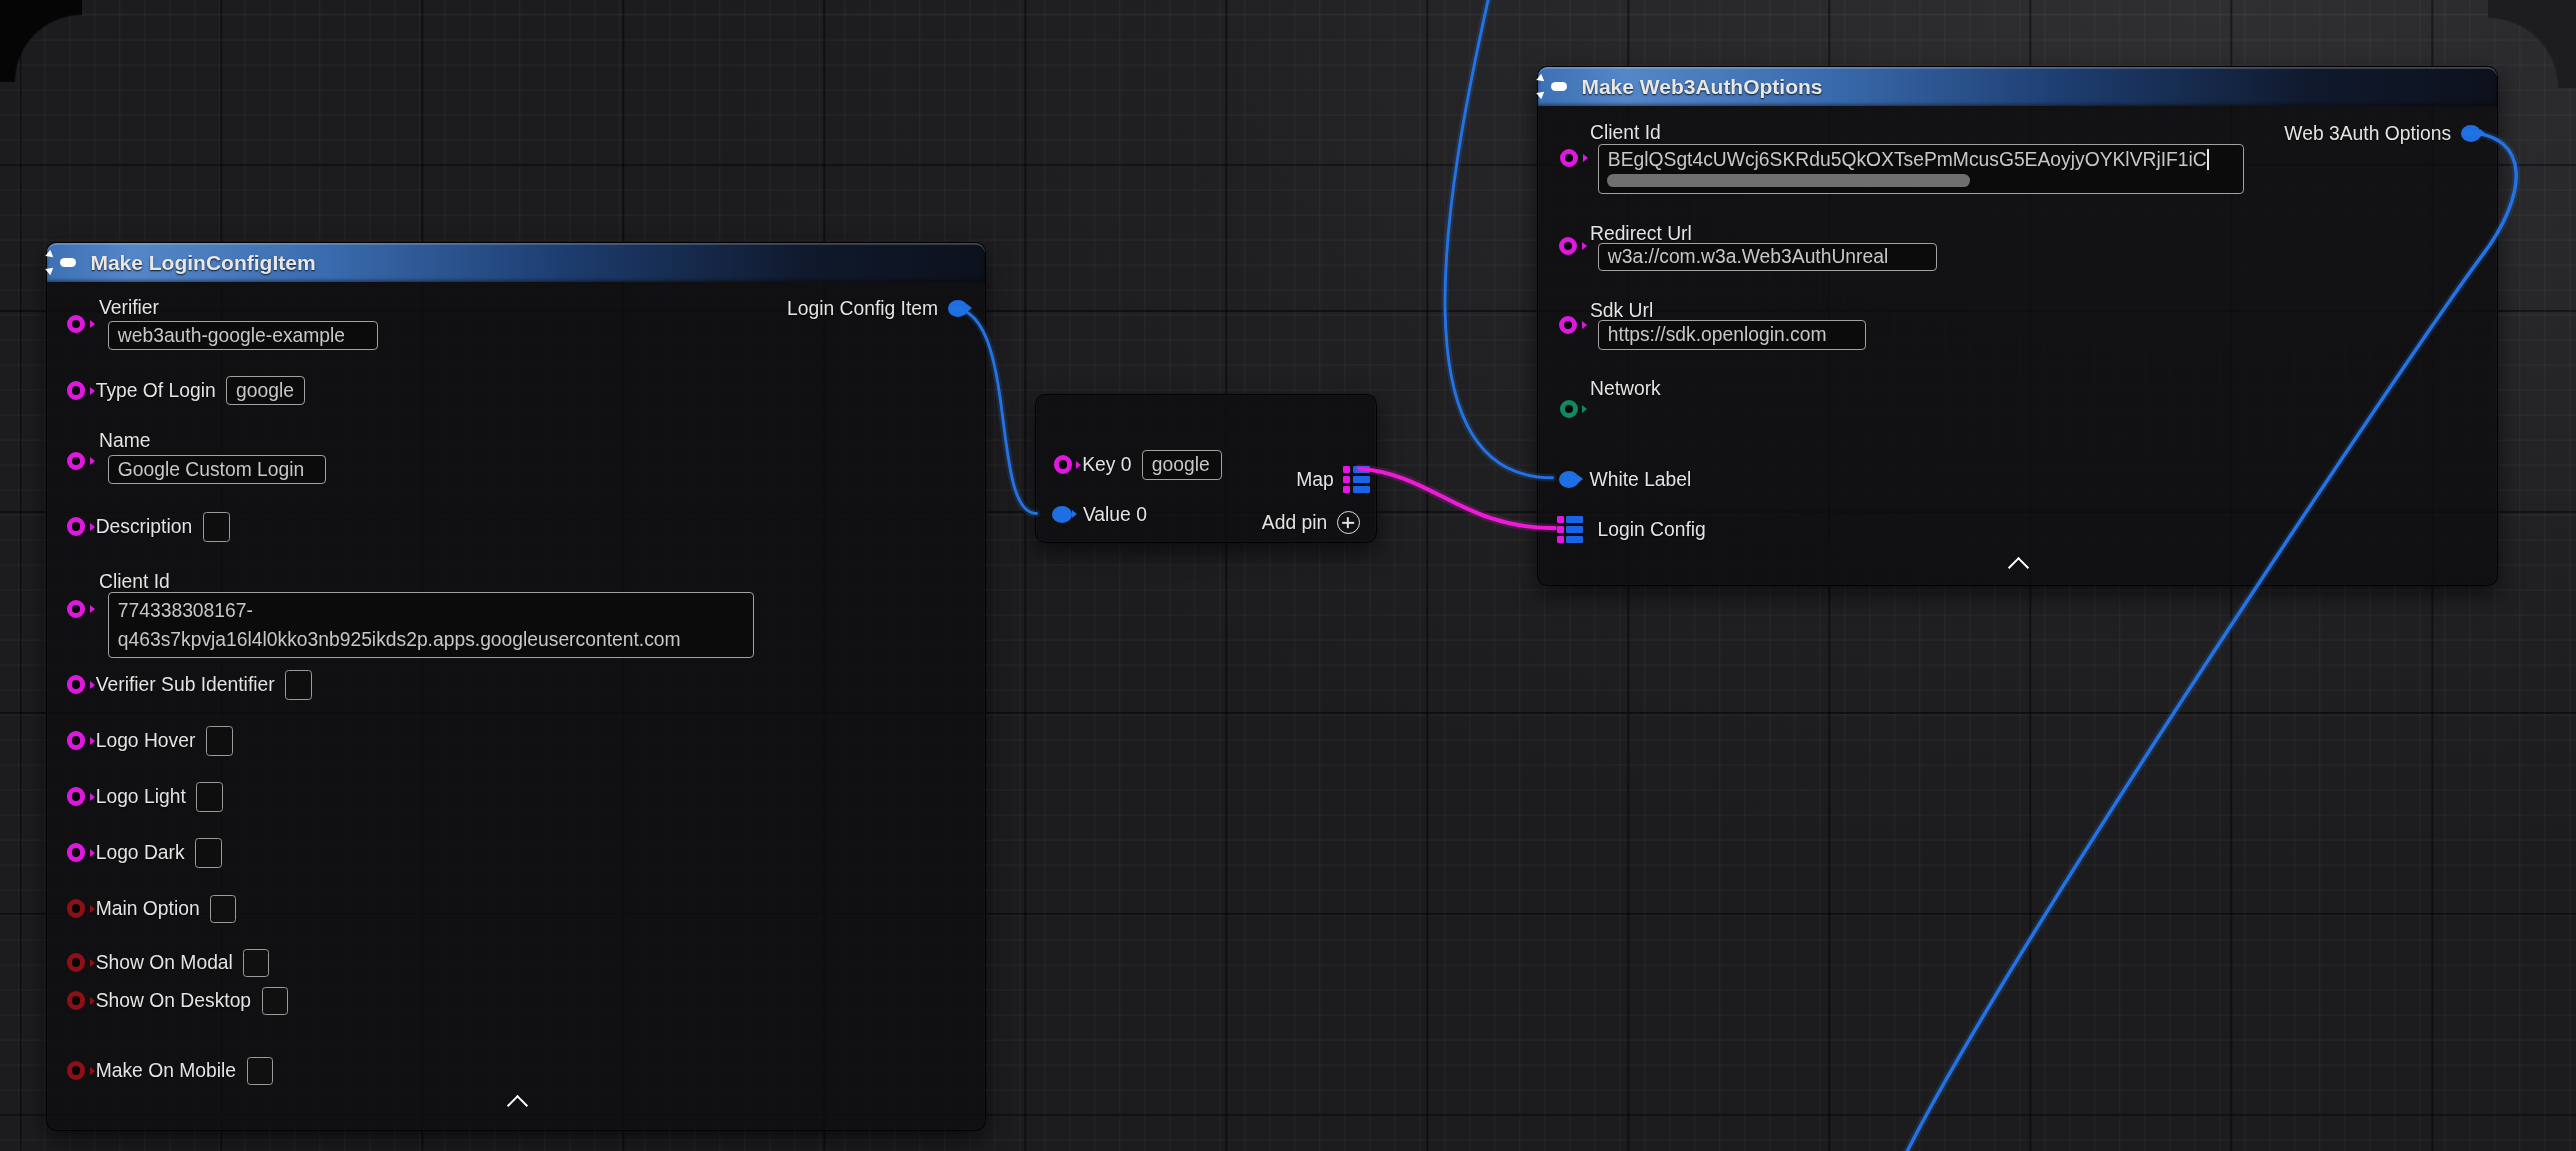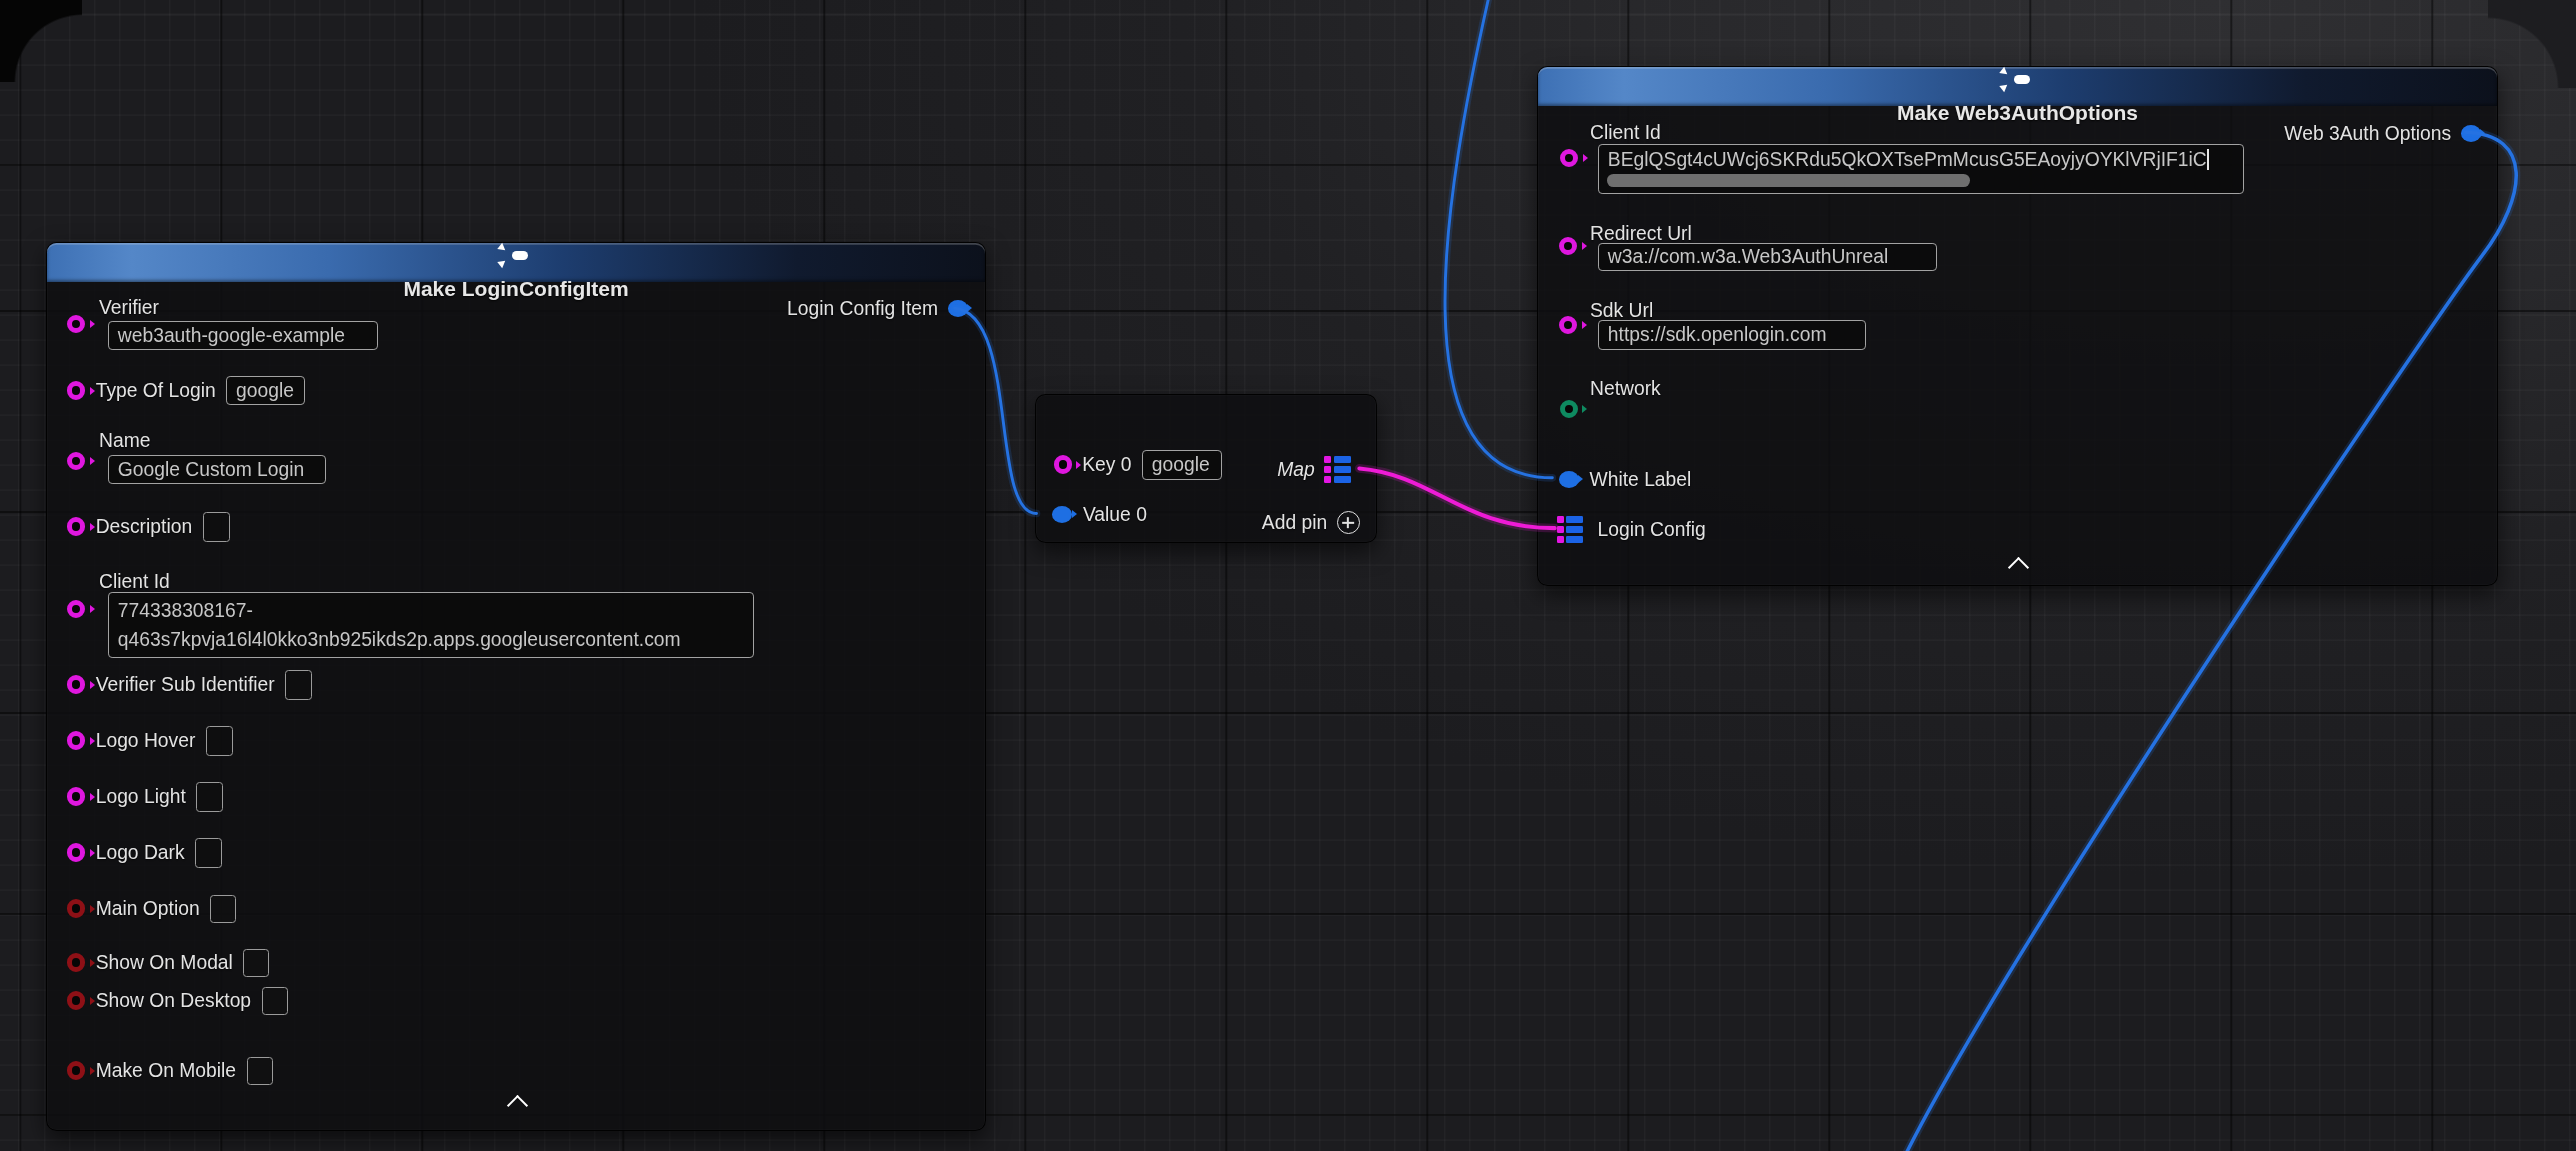--- a/index.html
+++ b/index.html
@@ -17,21 +17,21 @@
   .corner{position:absolute;pointer-events:none;}
   .corner-tl{top:0;left:0;width:82px;height:82px;
     background:radial-gradient(circle at 82px 82px, transparent 66px, #050505 68px);}
   .corner-tr{top:0;right:0;width:88px;height:88px;
     background:radial-gradient(circle at 0 88px, transparent 69px, #1d1d20 71px);}
   
   .node{position:absolute;background:rgba(14,14,16,0.85);border:1.2px solid rgba(0,0,0,0.9);
     border-radius:10.5px;box-shadow:0 8.2px 22px rgba(0,0,0,0.55), inset 0 0 0 0.6px rgba(255,255,255,0.035);}
   .nhead{position:absolute;left:0;right:0;top:0;height:39px;border-radius:9.4px 9.4px 0 0;
     display:flex;align-items:center;gap:9.4px;box-sizing:border-box;
-    box-shadow:inset 0 1.8px 0 rgba(255,255,255,0.22), inset 0 -1.8px 3.5px rgba(0,0,0,0.45);flex-direction:column;}
+    box-shadow:inset 0 1.8px 0 rgba(255,255,255,0.22), inset 0 -1.8px 3.5px rgba(0,0,0,0.45);}
   .nhead.blue{background:linear-gradient(90deg,#3d70b4 0%,#5487c8 9%,#3a6bae 30%,#1d3d6f 55%,#101a2e 80%,#0c111c 100%);}
   .nhead.green{background:linear-gradient(90deg,#9fb59e 0%,#92a791 12%,#6e7f70 40%,#4b574d 68%,#39433b 88%,#333d35 100%);}
   .ntitle{font-size:21px;font-weight:bold;color:#e7e7e7;text-shadow:0 1.2px 1.8px rgba(0,0,0,0.85);white-space:nowrap;}
   
   .hico{position:relative;width:34px;height:24.6px;flex:none;}
   .hico .tri{position:absolute;width:0;height:0;border-style:solid;
     border-width:4.1px 0 4.1px 7.6px;border-color:transparent transparent transparent #fff;}
   .hico .t1{left:0;top:0.6px;transform:rotate(38deg);}
   .hico .t2{left:0;bottom:0.6px;transform:rotate(-38deg);}
   .hico .pill{position:absolute;left:13px;top:7.6px;width:16.4px;height:9.4px;border-radius:5.3px;background:#fff;}
@@ -188,21 +188,21 @@
 
   <div class="node" style="left:1035px;top:394px;width:340px;height:147px;">
 
     <div class="prow" style="top:52px;padding-left:17.5px;">
       <span class="pin pin-ring pc-string"></span>
       <span class="plabel">Key 0</span>
       <div class="tfield" style="position:static;width:80px;height:30px;">
         <span>google</span>
       </div>
     </div>
-    <div class="rgroup" style="right:25px;top:42px;height:35px;margin-top:15px;font-style:italic;">
+    <div class="rgroup" style="right:6px;top:42px;height:35px;margin-top:25px;">
       <span class="plabel">Map</span>
       <span class="pin pin-map">
         <span class="r">
             <span class="k"></span>
             <span class="v"></span>
           </span>
         <span class="r">
             <span class="k"></span>
             <span class="v"></span>
           </span>

